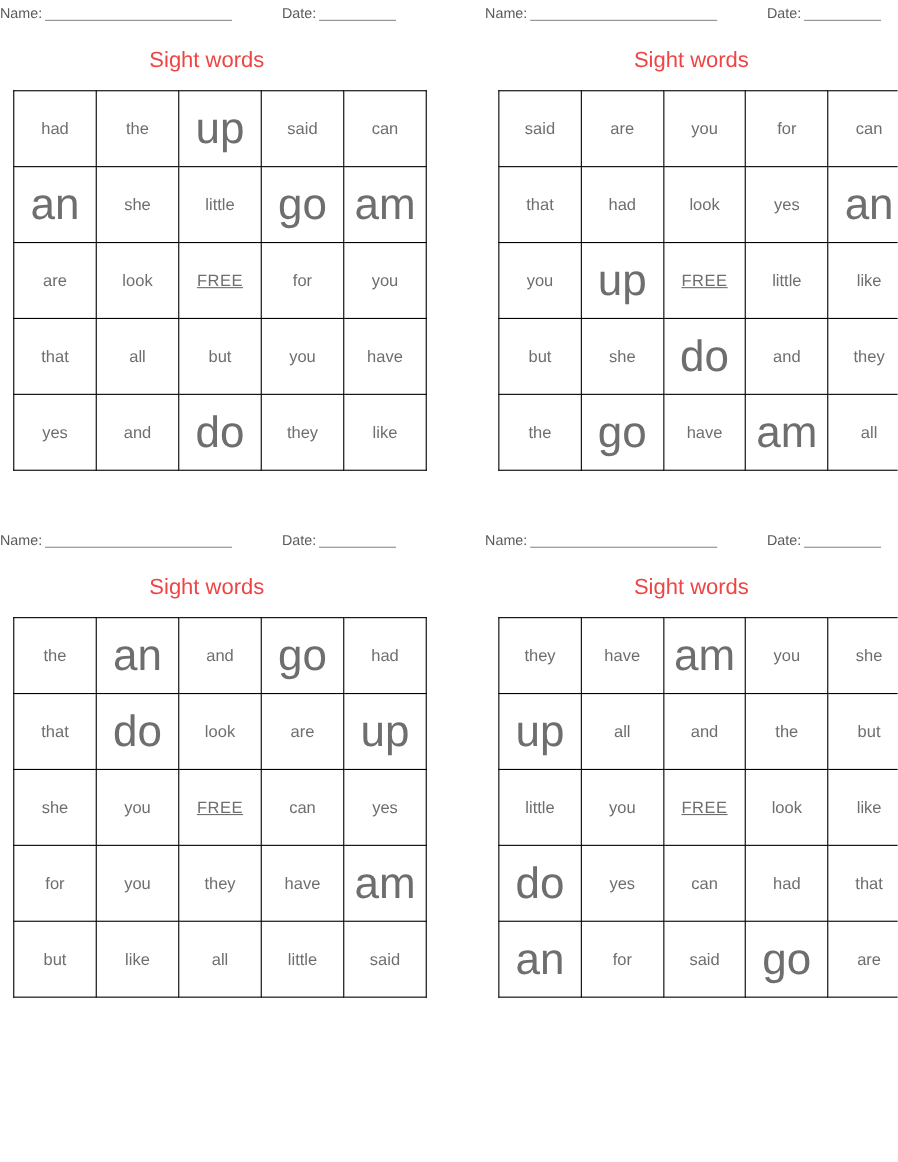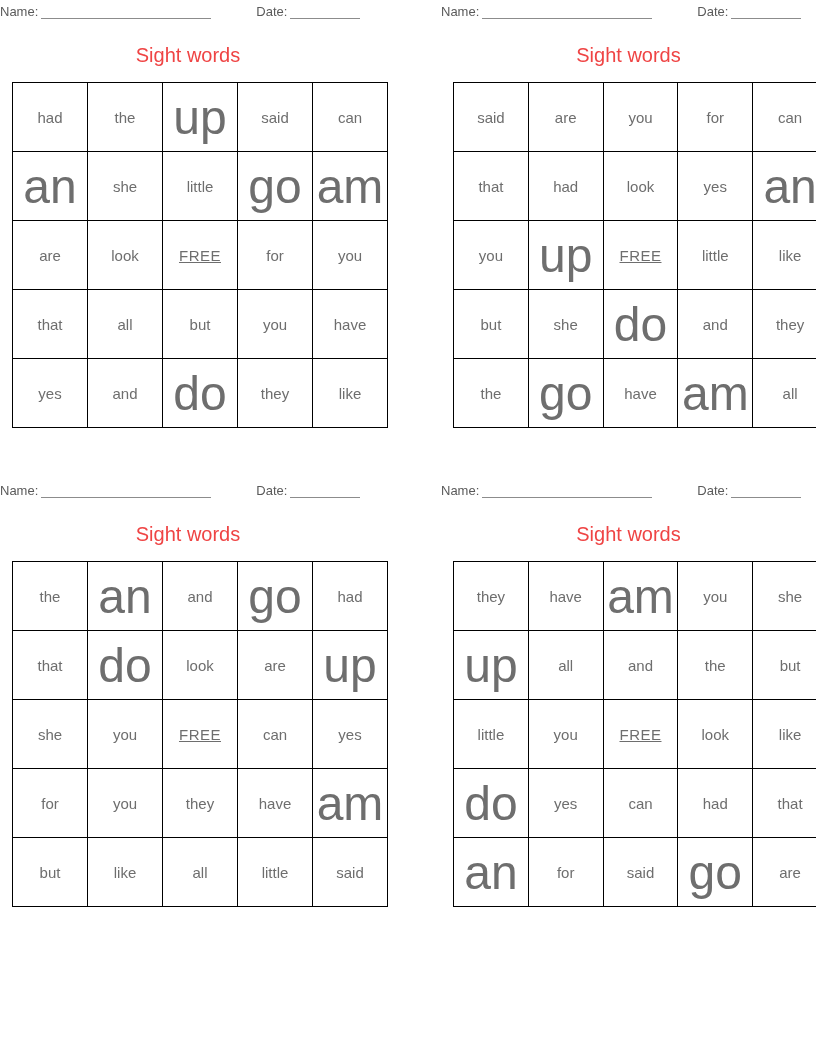--- a/index.html
+++ b/index.html
@@ -58,21 +58,21 @@
   table.grid td {
     width: 20%;
     height: 69px;
     border: 1px solid #000000;
     text-align: center;
     vertical-align: middle;
     font-size: 15px;
     color: #6e6e6e;
     background: #ffffff;
   }
-  table.grid td.big { font-size: 48px; }
+  table.grid td.big { font-size: 40px; }
   table.grid td.free {
     font-weight: normal;
     text-decoration: underline;
     font-size: 15px;
     letter-spacing: 0.5px;
   }
 </style>
 </head>
 <body>
 

